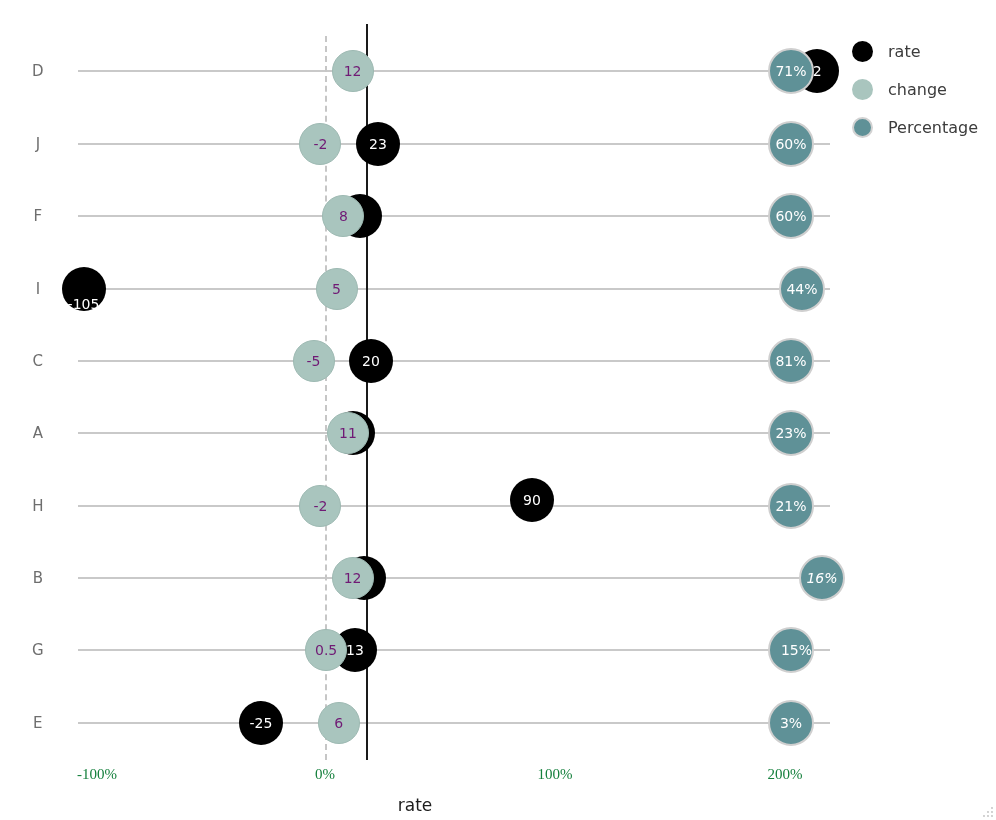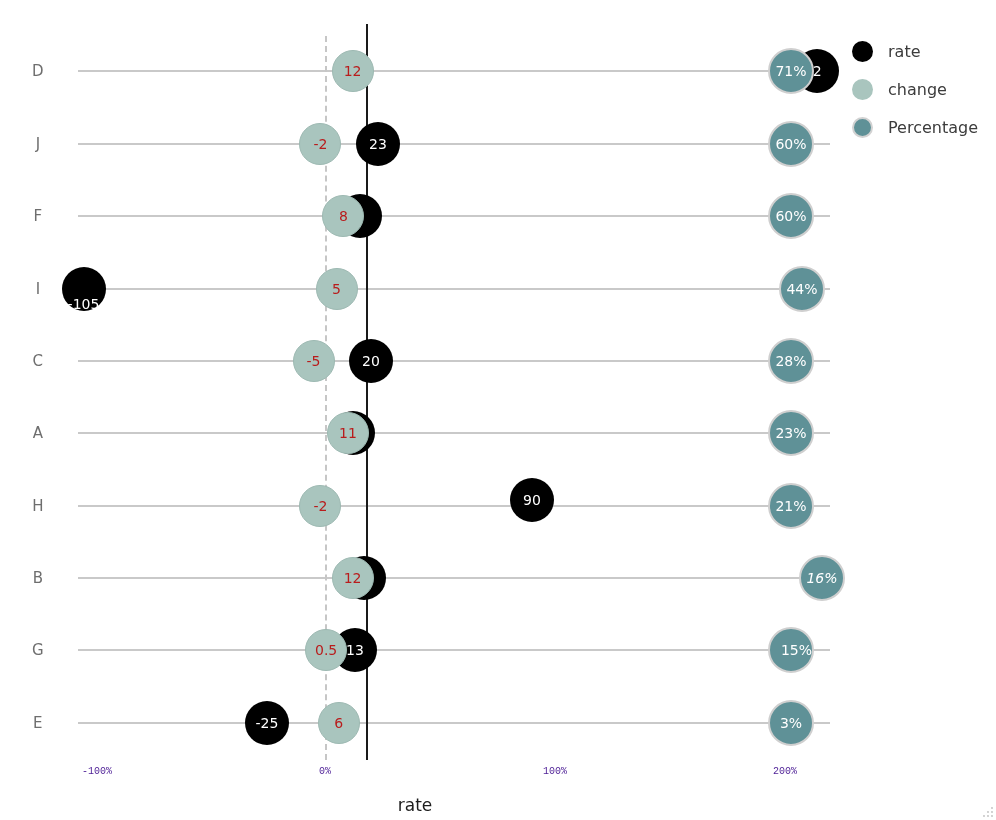--- a/index.html
+++ b/index.html
@@ -67,36 +67,36 @@
     white-space:nowrap;
   }
   .bubble .blabel{
     font-size:14px;
     line-height:1;
     pointer-events:none;
   }
   .b-rate{ background:#000000; }
   .b-rate .blabel{ color:#ffffff; }
   .b-change{ background:#a9c5be; border:1px solid #9db9b2;}
-  .b-change .blabel{ color:#b91c1c; }
+  .b-change .blabel{ color:#701a75; }
   .b-pct{ background:#5f9197; border:2px solid #cfcfcf;}
   .b-pct .blabel{ color:#ffffff; }
 
   
   .xaxis{
     position:absolute;
     left:0px; top:760px; width:830px; height:30px;
   }
   .xtick{
     position:absolute;
     top:6px;
     transform:translateX(-50%);
-    font-size:10px;
-    color:#4c1d95;
-    font-family:Liberation Mono, monospace;
+    font-size:15px;
+    color:#15803d;
+    font-family:Liberation Serif, serif;
   }
   .xtitle{
     position:absolute;
     left:0px; top:795px; width:830px;
     text-align:center;
     font-size:17px;
     color:#1c1c1c;
   }
 
   
@@ -202,21 +202,21 @@
         <div class="bubble b-pct" style="left: 791px; top: 289px; width: 46px; height: 46px; margin-left: 11px;">
           <span class="blabel">44%</span>
         </div>
         <div class="bubble b-rate" style="left: 371px; top: 361px; width: 44px; height: 44px;">
           <span class="blabel">20</span>
         </div>
         <div class="bubble b-change" style="left: 313.5px; top: 361px; width: 42px; height: 42px;">
           <span class="blabel">-5</span>
         </div>
         <div class="bubble b-pct" style="left: 791px; top: 361px; width: 46px; height: 46px;">
-          <span class="blabel">28%</span>
+          <span class="blabel">81%</span>
         </div>
         <div class="bubble b-rate" style="left: 352.6px; top: 433px; width: 44px; height: 44px;">
           <span class="blabel"></span>
         </div>
         <div class="bubble b-change" style="left: 348px; top: 433px; width: 42px; height: 42px;">
           <span class="blabel">11</span>
         </div>
         <div class="bubble b-pct" style="left: 791px; top: 433px; width: 46px; height: 46px;">
           <span class="blabel">23%</span>
         </div>
@@ -240,21 +240,21 @@
         </div>
         <div class="bubble b-rate" style="left: 354.9px; top: 650px; width: 44px; height: 44px;">
           <span class="blabel">13</span>
         </div>
         <div class="bubble b-change" style="left: 326.15px; top: 650px; width: 42px; height: 42px;">
           <span class="blabel">0.5</span>
         </div>
         <div class="bubble b-pct" style="left: 791px; top: 650px; width: 46px; height: 46px; justify-content: flex-end;">
           <span class="blabel">15%</span>
         </div>
-        <div class="bubble b-rate" style="left: 267px; top: 723px; width: 44px; height: 44px;">
+        <div class="bubble b-rate" style="left: 261px; top: 723px; width: 44px; height: 44px;">
           <span class="blabel">-25</span>
         </div>
         <div class="bubble b-change" style="left: 338.8px; top: 723px; width: 42px; height: 42px;">
           <span class="blabel">6</span>
         </div>
         <div class="bubble b-pct" style="left: 791px; top: 723px; width: 46px; height: 46px;">
           <span class="blabel">3%</span>
         </div>
       </div>
   </div>

